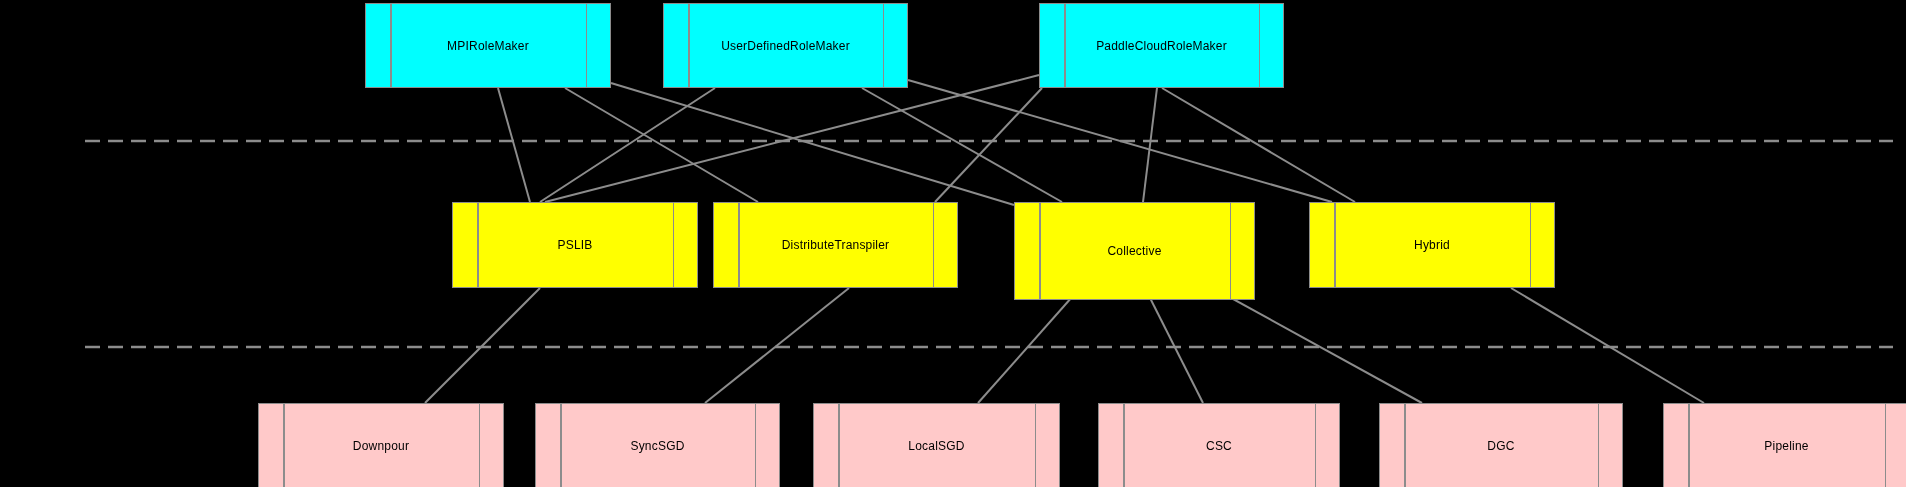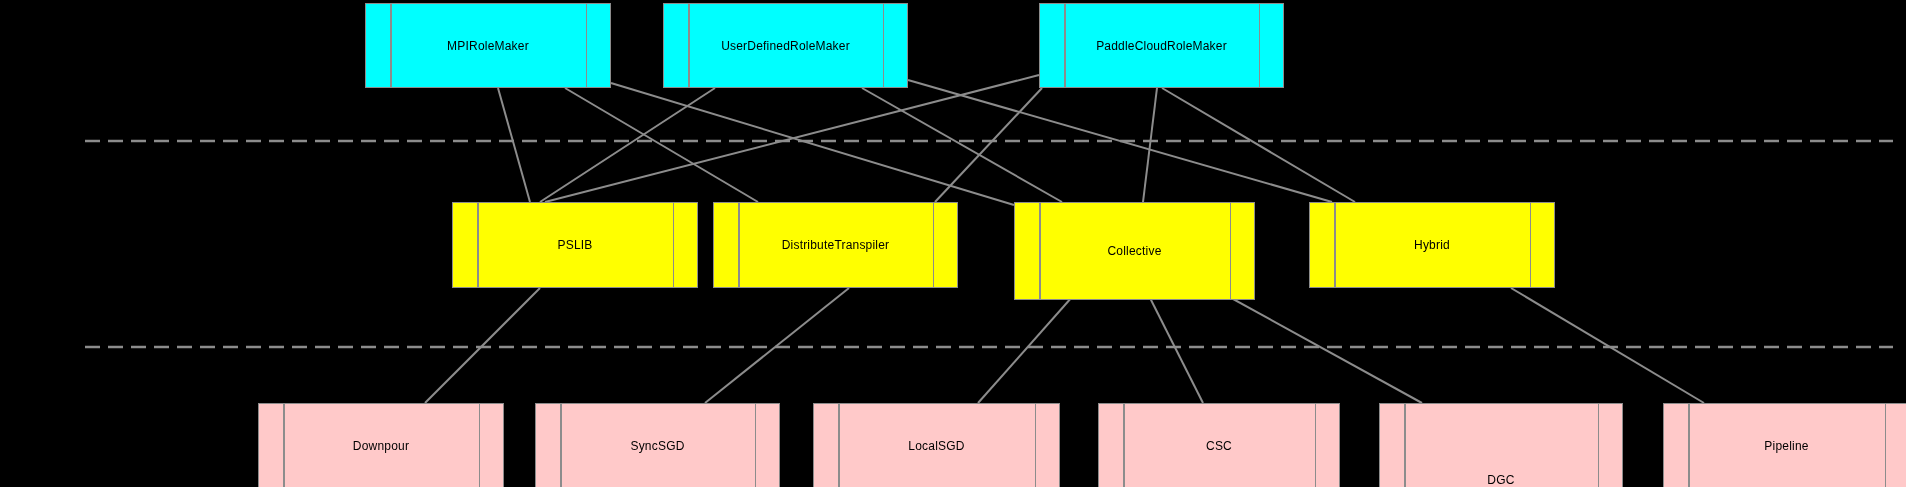--- a/index.html
+++ b/index.html
@@ -112,21 +112,21 @@
       <div class="node" style="left: 813px; top: 403px; width: 247px; height: 85px; background: rgb(255, 201, 201);">
         <div class="cell-line left"></div>
         <div class="cell-line right"></div>
         <span class="label">LocalSGD</span>
       </div>
       <div class="node" style="left: 1098px; top: 403px; width: 242px; height: 85px; background: rgb(255, 201, 201);">
         <div class="cell-line left"></div>
         <div class="cell-line right"></div>
         <span class="label">CSC</span>
       </div>
-      <div class="node" style="left: 1379px; top: 403px; width: 244px; height: 85px; background: rgb(255, 201, 201); align-items: flex-end;">
+      <div class="node" style="left: 1379px; top: 403px; width: 244px; height: 85px; background: rgb(255, 201, 201);">
         <div class="cell-line left"></div>
         <div class="cell-line right"></div>
         <span class="label">DGC</span>
       </div>
       <div class="node" style="left: 1663px; top: 403px; width: 247px; height: 85px; background: rgb(255, 201, 201);">
         <div class="cell-line left"></div>
         <div class="cell-line right"></div>
         <span class="label">Pipeline</span>
       </div>
     </div>

